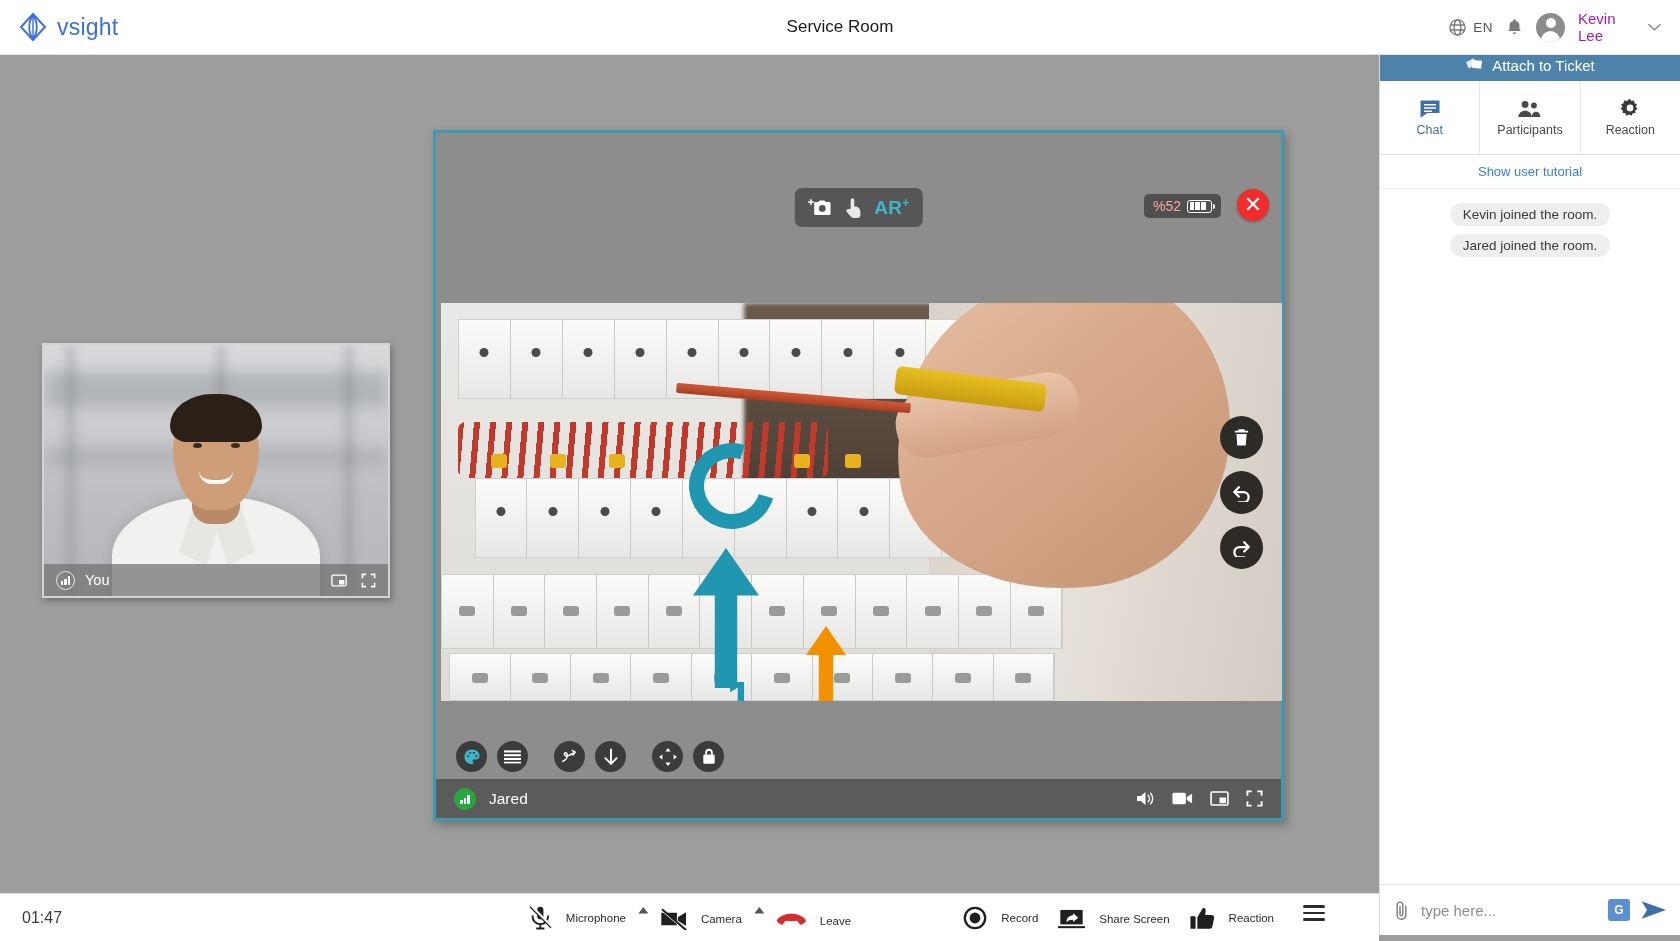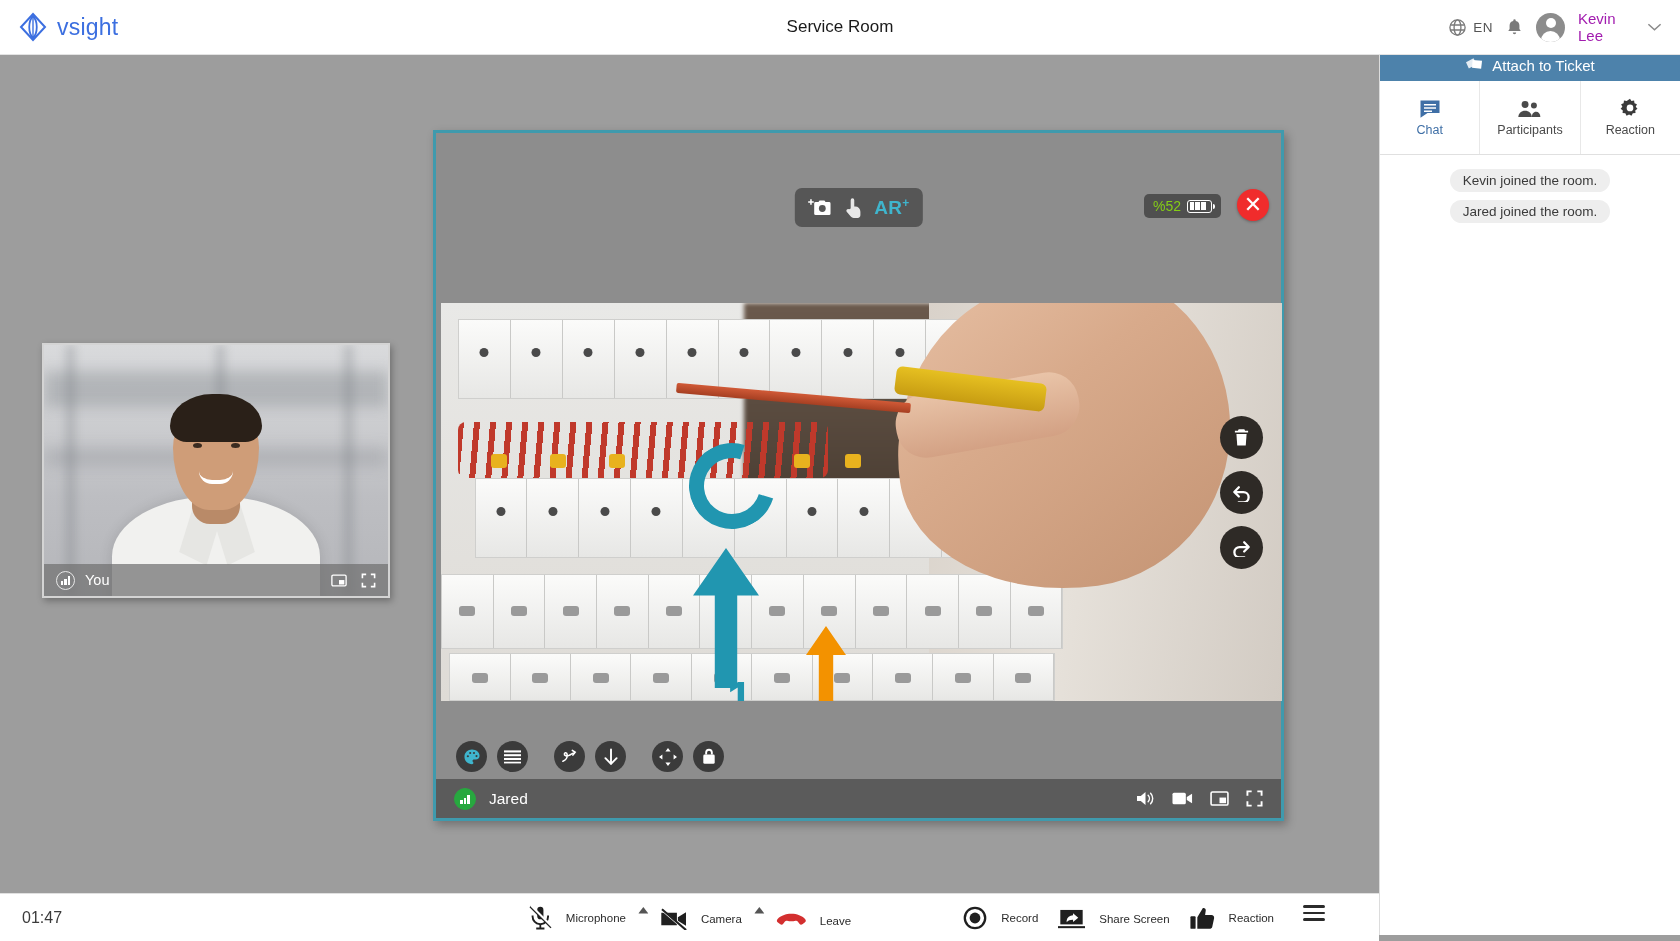--- a/index.html
+++ b/index.html
@@ -100,21 +100,21 @@
     position: absolute; top: 55px; left: 50%; transform: translateX(-50%);
     background: #565656; border-radius: 7px; height: 39px; display: flex; align-items: center;
     gap: 13px; padding: 0 13px; z-index: 6;
   }
   .ar-label { color: #3fb5cd; font-size: 19px; font-weight: bold; letter-spacing: .3px; }
   .ar-plus { font-size: 12px; vertical-align: super; }
   .battery-pill {
     position: absolute; top: 61px; right: 60px; background: #4f4f4f; border-radius: 5px;
     height: 24px; display: flex; align-items: center; gap: 6px; padding: 0 9px; z-index: 6;
   }
-  .battery-text { color: #84cc16; font-size: 14px; }
+  .battery-text { color: #fca5a5; font-size: 14px; }
   .battery-shell {
     width: 25px; height: 13px; border: 1.8px solid #fff; border-radius: 3px; position: relative;
     display:flex; align-items:center; padding:1.5px; gap:1.4px;
   }
   .battery-shell::after { content:''; position:absolute; right:-4px; top:3.5px; width:2.4px; height:4.5px; background:#fff; border-radius:0 2px 2px 0; }
   .bcell { width: 4.6px; height: 100%; background: #fff; }
   .close-x {
     position: absolute; top: 56px; right: 12px; width: 32px; height: 32px; border-radius: 50%;
     background: #f02c2c; color: #fff; display: flex; align-items: center; justify-content: center;
     font-size: 22px; line-height: 1; z-index: 7; box-shadow: 0 1px 3px rgba(0,0,0,.3);
@@ -585,26 +585,41 @@
         <span>
           <svg width="22" height="21" viewBox="0 0 22 22" fill="#3a3a3a">
             <path d="M11 0.8l1.5 2.4 2.8-.6.4 2.8 2.6 1.2-1.3 2.5 1.8 2.2-2.3 1.7.3 2.8-2.9.2-1.3 2.5-2.6-1.2-2.6 1.2-1.3-2.5-2.9-.2.3-2.8L1.2 11.3 3 9.1 1.7 6.6l2.6-1.2.4-2.8 2.8.6z"></path>
             <circle cx="11" cy="10.4" r="3.5" fill="#fff"></circle>
           </svg>
         </span>
         <span>Reaction</span>
       </div>
     </div>
 
+    <div class="tutorial-link">Show user tutorial</div>
 
     <div class="chat-body">
       <div class="chat-pill">Kevin  joined the room.</div>
       <div class="chat-pill">Jared  joined the room.</div>
     </div>
 
+    <div class="chat-input">
+      <span>
+        <svg width="17" height="20" viewBox="0 0 18 21" fill="none" stroke="#7b7b7b" stroke-width="1.5" stroke-linecap="round">
+          <path d="M13.6 6.3v9.4a4.6 4.6 0 0 1-9.2 0V5.2a3 3 0 0 1 6 0v10a1.5 1.5 0 0 1-3 0V6.7"></path>
+        </svg>
+      </span>
+      <span class="chat-placeholder">type here...</span>
+      <span class="gx-icon">G</span>
+      <span>
+        <svg width="26" height="20" viewBox="0 0 26 20" fill="#3f6fa6">
+          <path d="M0.6 1.2L25 10 0.6 18.8 6 10z"></path>
+        </svg>
+      </span>
+    </div>
   </div>
 
   <div class="bottombar">
     <div class="timer">01:47</div>
 
     <div class="center-controls">
       <div class="ctl">
         <span>
           <svg width="24" height="25" viewBox="0 0 24 25" fill="#1f1f1f">
             <path d="M12 1.8a3.1 3.1 0 0 1 3.1 3.1v6.3a3.1 3.1 0 0 1-6.2 0V4.9A3.1 3.1 0 0 1 12 1.8z"></path>

